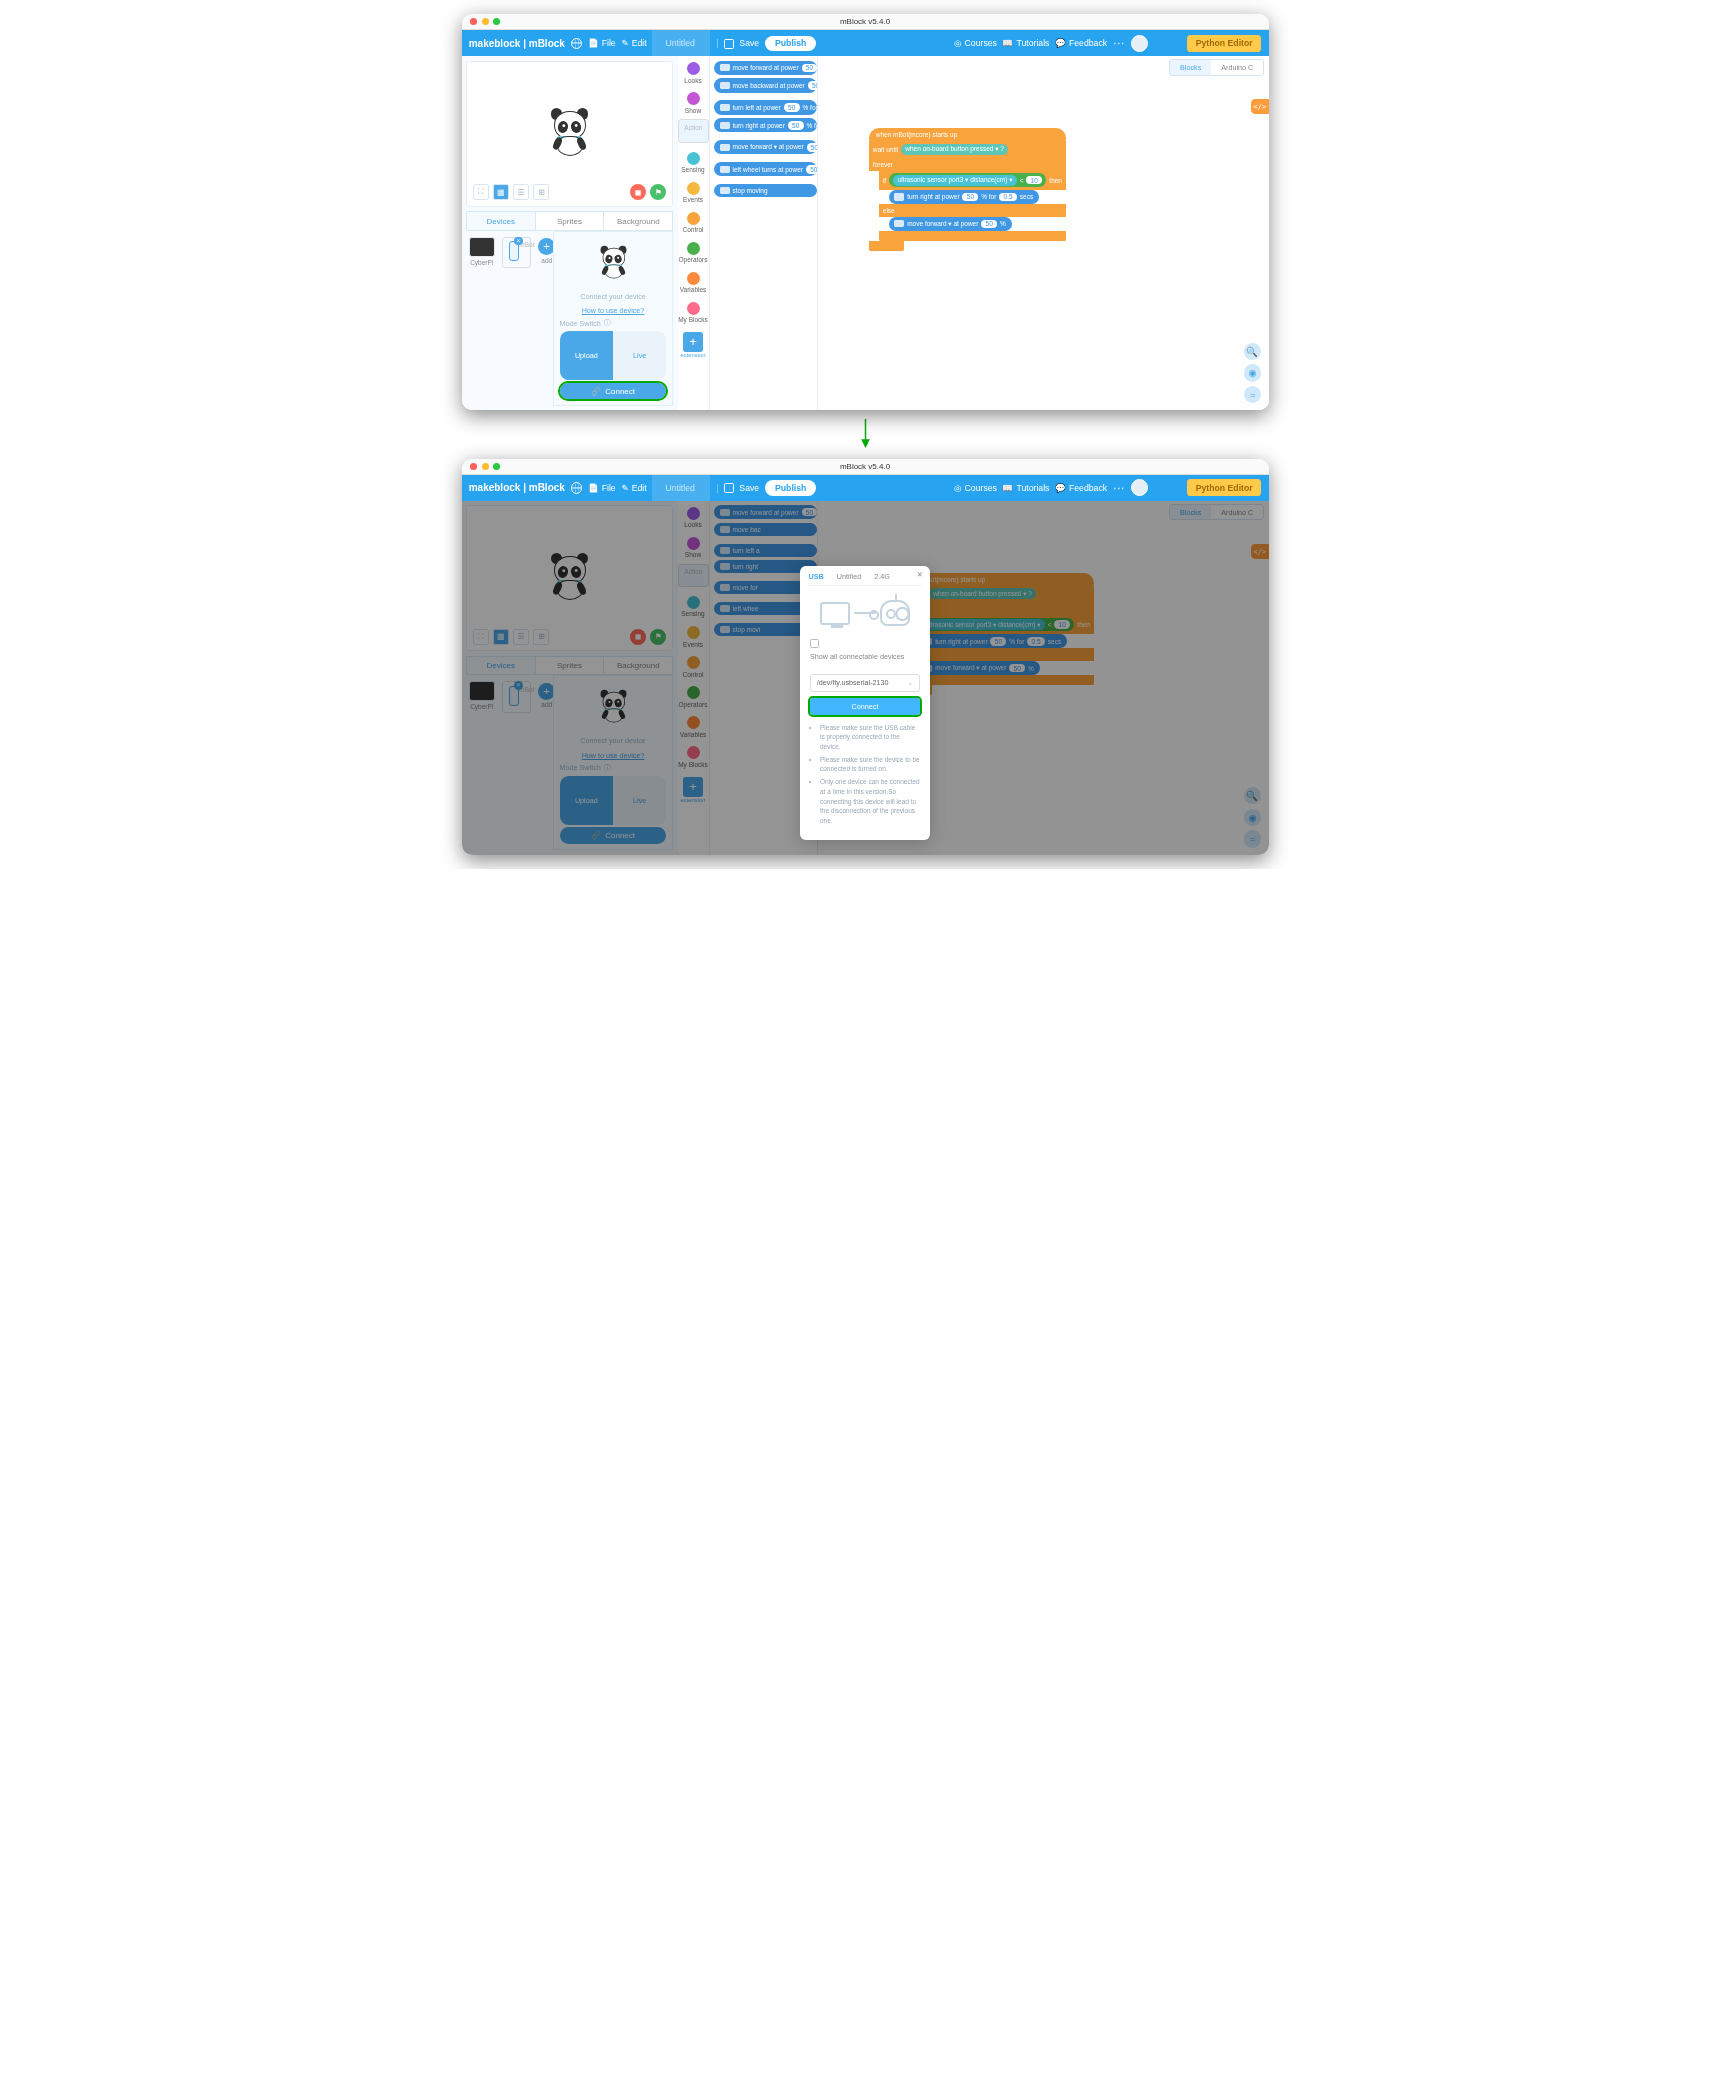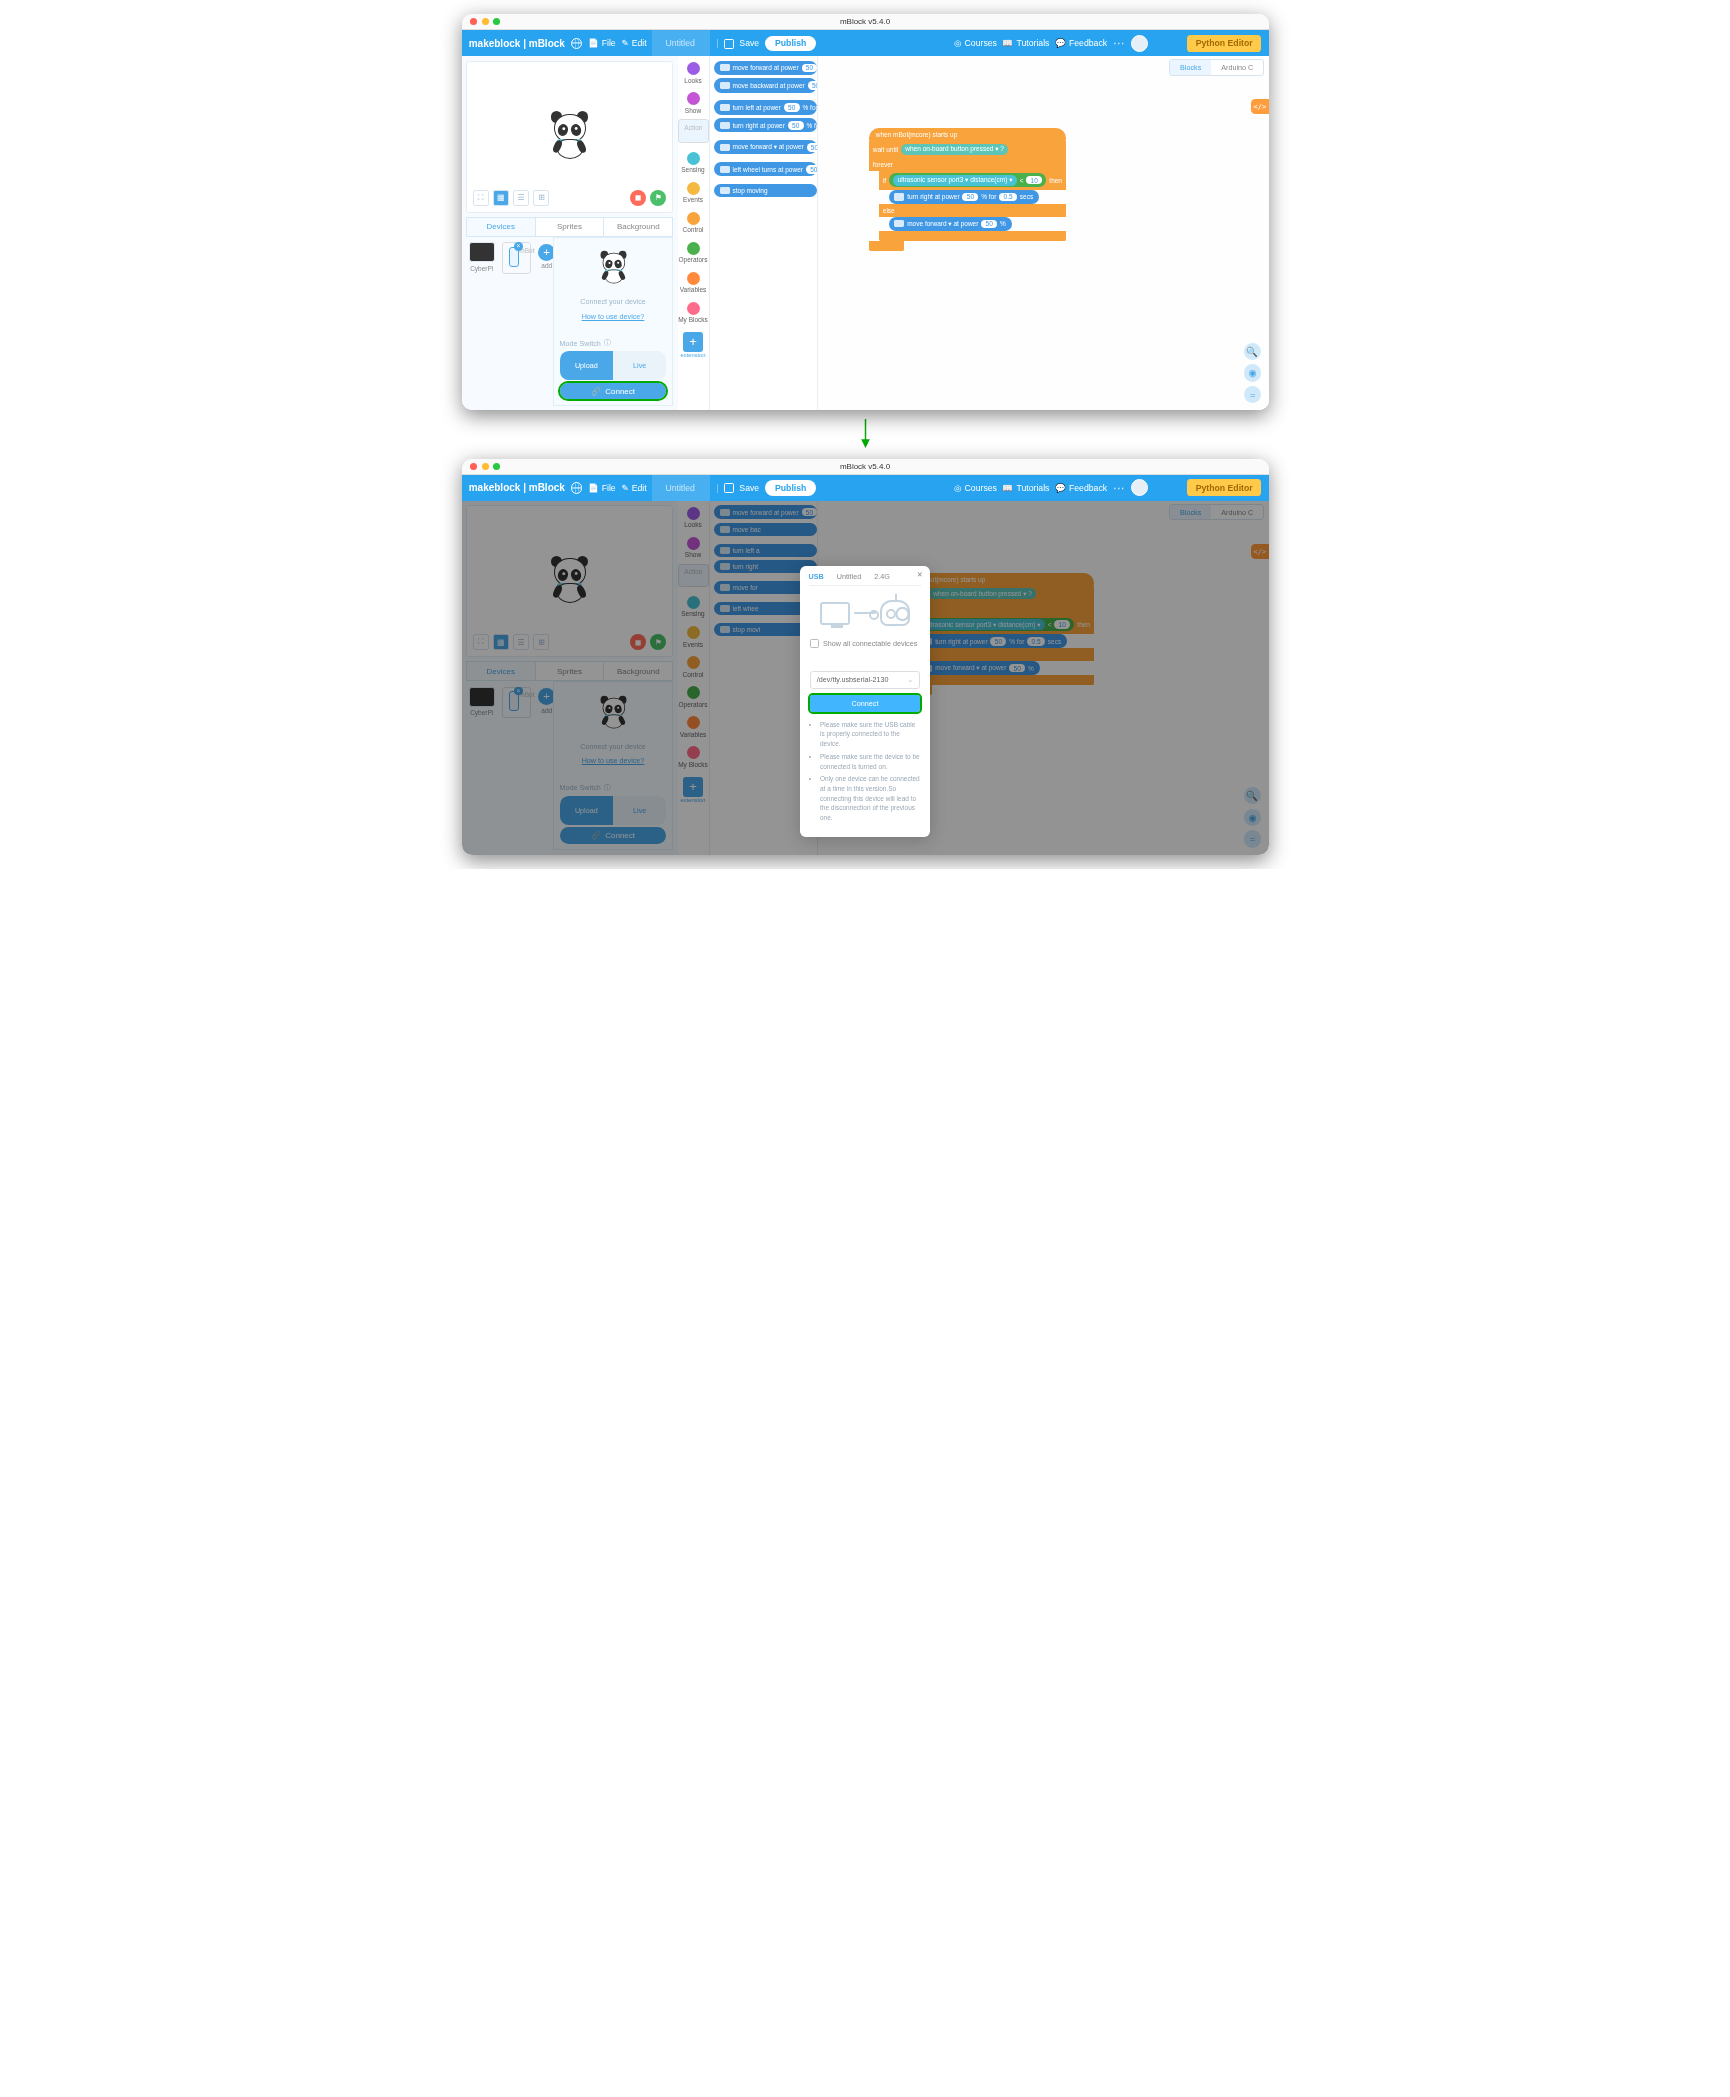--- a/index.html
+++ b/index.html
@@ -49,21 +49,21 @@
   .devcard { width:29px; text-align:center; font-size:6.5px; color:#888;}
   .devimg { width:26px; height:20px; background:#f0f4f8; border-radius:2.9px; margin:0 auto 2.2px; border:0.7px solid #e0e8f0;}
   .devcard.sel .devimg { border:1.4px solid #4aa8e8; background:#eaf5ff;}
   .devcard.sel .devimg::after{content:"×";position:relative;float:right;top:-5.8px;right:-4.3px;width:8.7px;height:8.7px;background:#4aa8e8;border-radius:50%;color:#fff;font-size:6.5px;line-height:8.7px;}
   .addbtn { width:17.3px; height:17.3px; background:#4aa8e8; color:#fff; border-radius:50%; font-size:11.5px; line-height:16px; text-align:center; margin: 1.4px auto;}
   .connwrap { flex:1; margin:0 4.3px 4.3px; background:#f6fbff; border:0.7px solid #e2eef6; display:flex; flex-direction:column; align-items:center; padding:5.8px; font-size:7.2px;}
   .connwrap .hint{color:#9db6c9; margin:2.9px 0;}
   .connwrap .link{color:#4aa8e8; text-decoration:underline; margin:2.9px 0;}
   .modesw{margin-top:auto;color:#9db6c9;align-self:flex-start;display:flex;align-items:center;gap:2.9px;}
   .modepill{display:flex;background:#eaf3fa;border-radius:8.7px;overflow:hidden;margin:2.9px 0;width:100%;}
-  .modepill span{flex:1;padding:10px 0;text-align:center;color:#4aa8e8;}
+  .modepill span{flex:1;padding:20px 0;text-align:center;color:#4aa8e8;}
   .modepill .on{background:#4aa8e8;color:#fff;}
   .connbtn{background:#4aa8e8;color:#fff;width:100%;border-radius:10px;padding:3.6px 0;text-align:center;font-size:8px;display:flex;align-items:center;justify-content:center;gap:4.3px;}
   .hl-green{outline:2.2px solid #0a0; outline-offset:-0.7px; border-radius:10px;}
   .catcol { width:32px; background:#fff; border-right:0.7px solid #e8eef4; padding-top:2.9px;}
   .cat { text-align:center; font-size:6.5px; color:#666; padding:2.9px 0 5.8px;}
   .cat .dot{width:13px;height:13px;border-radius:50%;margin:0 auto 1.4px;}
   .cat.sel{background:#eaf5ff;color:#4aa8e8;}
   .extbtn{width:20px;height:20px;background:#4aa8e8;color:#fff;border-radius:2.9px;text-align:center;font-size:13px;line-height:19px;margin:2.9px auto 0;}
   .extlbl{font-size:5.8px;text-align:center;color:#4aa8e8;}
   .palette { width:108px; background:#fff; border-right:0.7px solid #e8eef4; padding:4.3px 0 4.3px 4.3px; overflow:hidden;}
@@ -96,21 +96,21 @@
   .dclose{position:absolute;right:-1.4px;top:-1.4px;color:#4aa8e8;}
   .usbdiag{height:40px;display:flex;align-items:center;justify-content:center;gap:4.3px;color:#c4d4e0;margin-bottom:5.8px;}
   .monitor{width:30px;height:23px;border:2.2px solid #c4d4e0;border-radius:2.9px;position:relative;}
   .monitor::after{content:"";position:absolute;width:11.5px;height:2.9px;background:#c4d4e0;bottom:-5px;left:9.4px;}
   .rhead{width:30px;height:26px;border:2.2px solid #c4d4e0;border-radius:11.5px 11.5px 7.2px 7.2px;position:relative;}
   .rhead::before{content:"";position:absolute;width:2.2px;height:5.8px;background:#c4d4e0;top:-8px;left:13px;}
   .rhead::after{content:"";position:absolute;width:5.8px;height:5.8px;border:2.2px solid #c4d4e0;border-radius:50%;top:7.2px;left:4.3px;box-shadow:11.5px 0 0 0px #fff,11.5px 0 0 2.2px #c4d4e0;}
   .usbline{width:21.6px;height:8.7px;position:relative;}
   .usbline::before{content:"";position:absolute;width:21.6px;height:2.2px;background:#c4d4e0;top:3.6px;border-radius:1.4px;}
   .usbline::after{content:"";position:absolute;right:-2.9px;top:1.4px;width:5.8px;height:5.8px;border:2.2px solid #c4d4e0;border-radius:50%;}
-  .chk{display:flex;align-items:flex-start;gap:4.3px;color:#888;margin-bottom:23px;}
+  .chk{display:flex;align-items:flex-start;gap:4.3px;color:#888;margin-bottom:13px;flex-direction:column;}
   .chk .box{width:8.7px;height:8.7px;border:0.7px solid #bbb;border-radius:1.4px;}
   .sel{border:0.7px solid #ddd;border-radius:2.9px;padding:3.6px 5.8px;color:#666;display:flex;justify-content:space-between;margin-bottom:5.8px;}
   .sel span:last-child{color:#bbb;}
   .dconn{background:#42b5ff;color:#fff;text-align:center;padding:4.3px 0;border-radius:2.9px;margin-bottom:7.2px;}
   .bullets{color:#9aa8b5;font-size:6.5px;line-height:1.5;}
   .bullets li{margin-left:10px;margin-bottom:2.9px;}
   .saveicon::before{content:"";display:inline-block;width:8px;height:8px;border:1.1px solid #fff;border-radius:1.4px;margin-right:2.2px;position:relative;top:1.4px;}
 </style>
 </head>
 <body>

